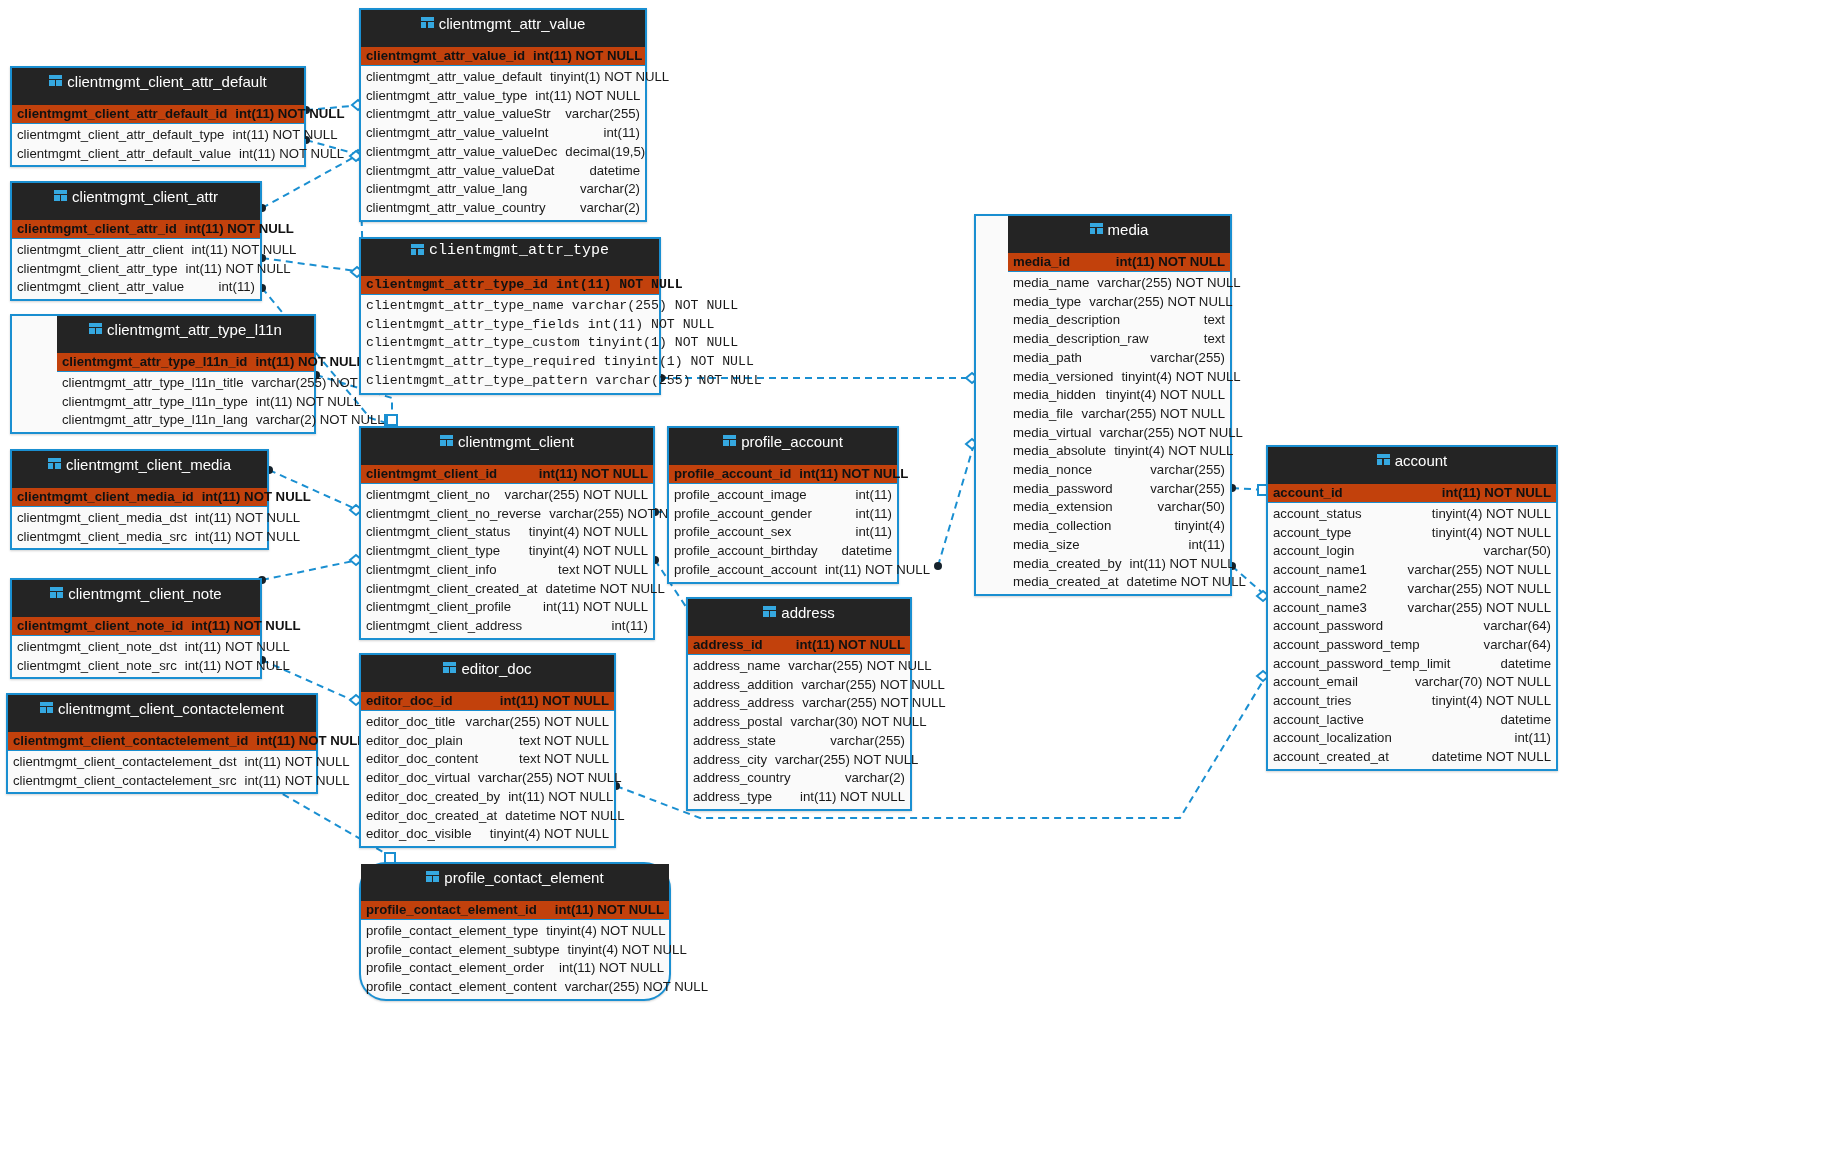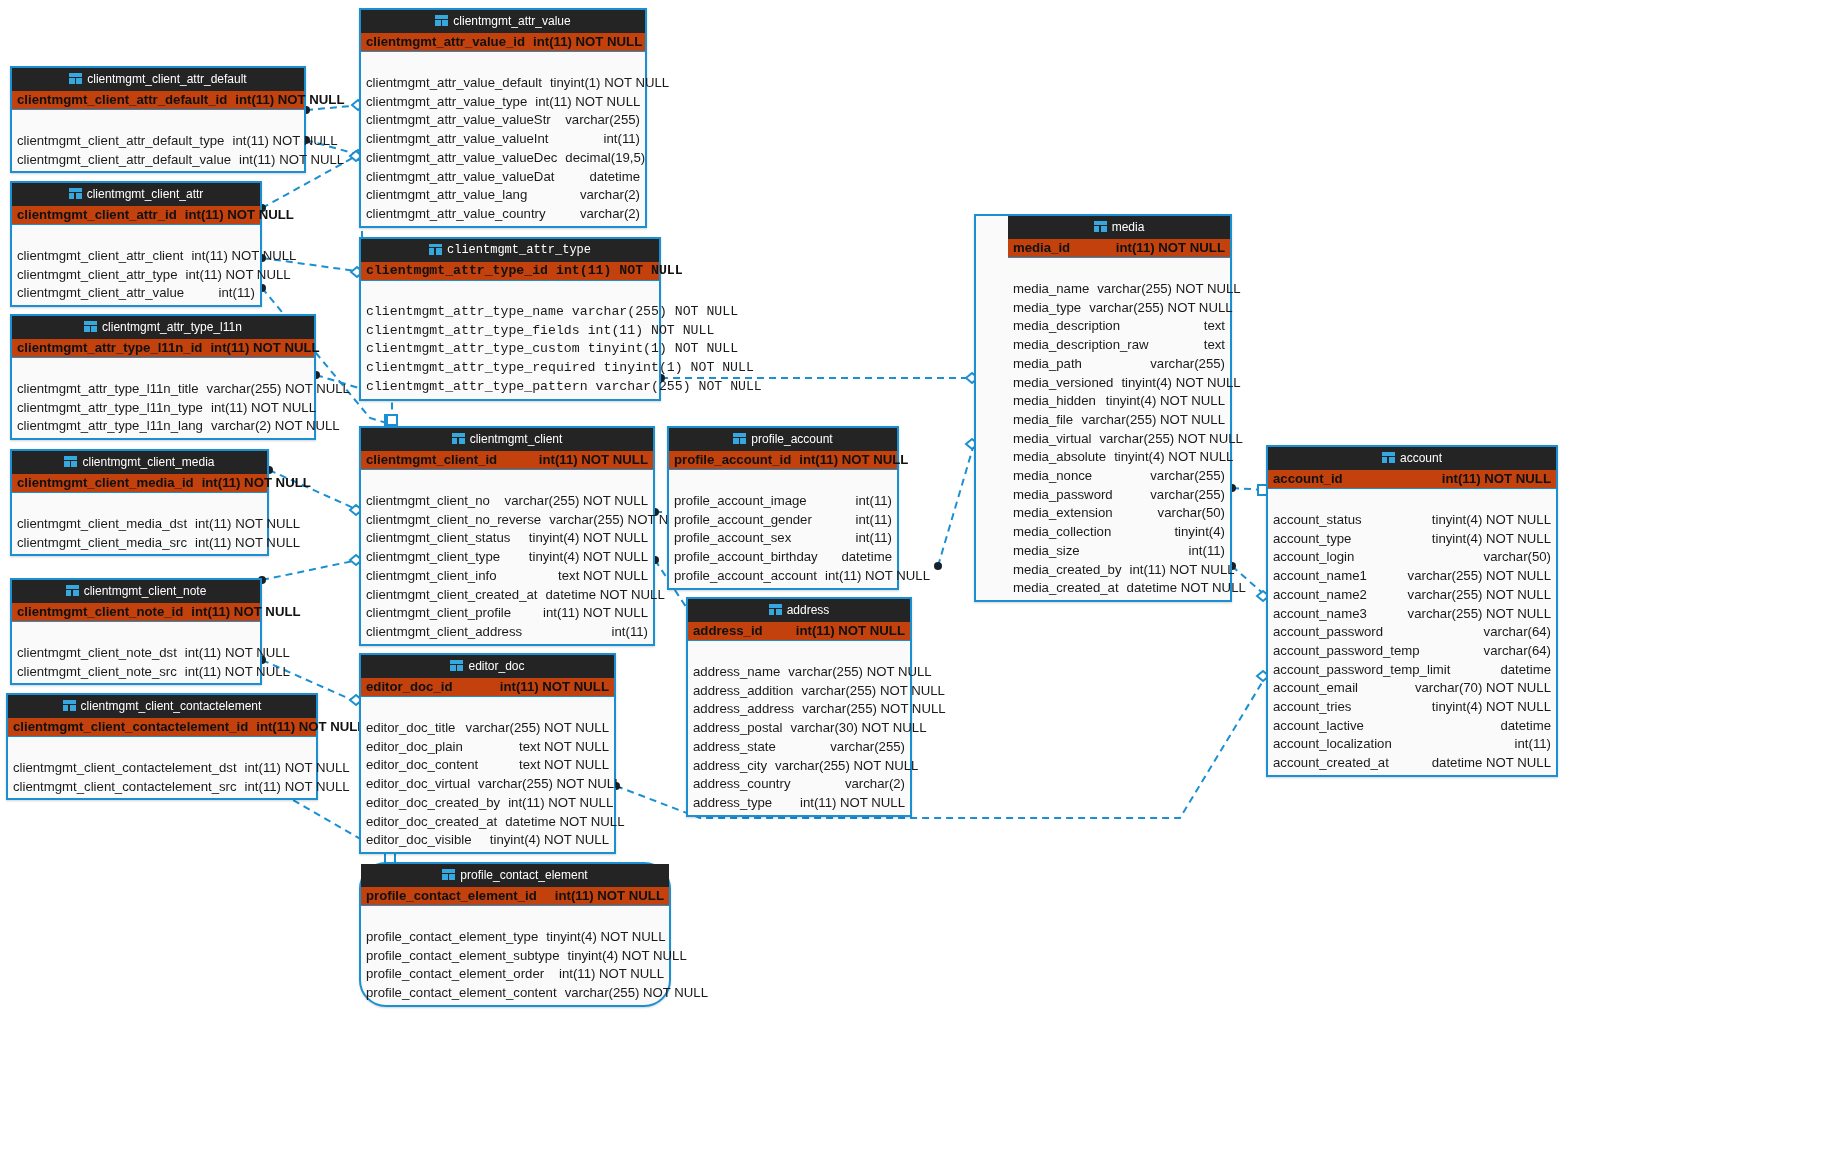--- a/index.html
+++ b/index.html
@@ -3,33 +3,33 @@
 <meta charset="utf-8">
 <title>ER Diagram</title>
 <style>
   html,body{margin:0;padding:0;background:#ffffff;}
   body{font-family:"Liberation Sans","DejaVu Sans",sans-serif;}
   #canvas{position:relative;width:1842px;height:1170px;background:#fff;overflow:hidden;}
   svg#links{position:absolute;left:0;top:0;width:1842px;height:1170px;pointer-events:none;}
 
   .table{position:absolute;background:#fafafa;border:2px solid #1a8fd1;box-sizing:border-box;
          box-shadow:0 1px 2px rgba(0,0,0,.18);}
-  .thead{background:#242424;color:#ffffff;font-size:12px;height:23px;line-height:23px;
+  .thead{background:#242424;color:#ffffff;font-size:15px;height:37px;line-height:23px;
          text-align:center;position:relative;white-space:nowrap;}
   .thead .tname{display:inline-block;vertical-align:middle;}
   .gicon{display:inline-block;width:13px;height:11px;vertical-align:-1px;margin-right:5px;position:relative;}
   .gicon i{position:absolute;display:block;background:#35a8e0;}
   .gicon i.a{left:0;top:0;width:13px;height:3.5px;}
   .gicon i.b{left:0;top:4.5px;width:5.5px;height:6.5px;}
   .gicon i.c{left:7px;top:4.5px;width:6px;height:6.5px;}
 
   .pk{display:flex;justify-content:space-between;align-items:center;
       border-bottom:1.6px solid #1a8fd1;padding:1px 5px 2px 5px;font-weight:bold;
       font-size:13.2px;color:#111;background:#c2410c;white-space:nowrap;}
-  .cols{padding:2px 0 2px 0;margin-top:20px;}
+  .cols{padding:2px 0 2px 0;}
   .col{display:flex;justify-content:space-between;align-items:center;
        padding:0px 5px;font-size:13.2px;color:#1a1a1a;line-height:18.7px;white-space:nowrap;}
   .cn{text-align:left;padding-right:8px;}
   .ct{text-align:right;}
 </style>
 </head>
 <body>
 
 <div id="canvas">
   <svg id="links">
@@ -117,21 +117,21 @@
           <div class="col">
             <span class="cn">clientmgmt_client_attr_type</span>
             <span class="ct">int(11) NOT NULL</span>
           </div>
           <div class="col">
             <span class="cn">clientmgmt_client_attr_value</span>
             <span class="ct">int(11)</span>
           </div>
         </div>
       </div>
-      <div class="table" style="left: 10px; top: 314px; width: 306px;">
+      <div class="table" style="left: 10px; top: 314px; width: 306px; padding-left: 45px;">
         <div class="thead"><span class="gicon"><i class="a"></i><i class="b"></i><i class="c"></i></span><span class="tname">clientmgmt_attr_type_l11n</span></div>
         <div class="pk">
           <span class="cn">clientmgmt_attr_type_l11n_id</span>
           <span class="ct">int(11) NOT NULL</span>
         </div>
         <div class="cols">
           <div class="col">
             <span class="cn">clientmgmt_attr_type_l11n_title</span>
             <span class="ct">varchar(255) NOT NULL</span>
           </div>

